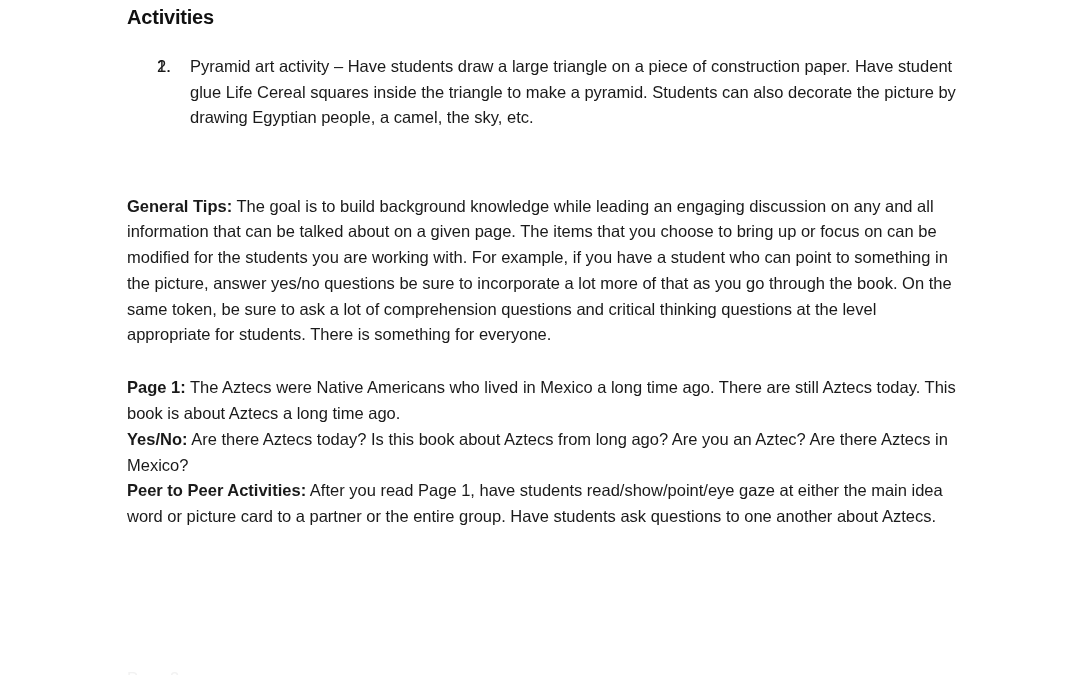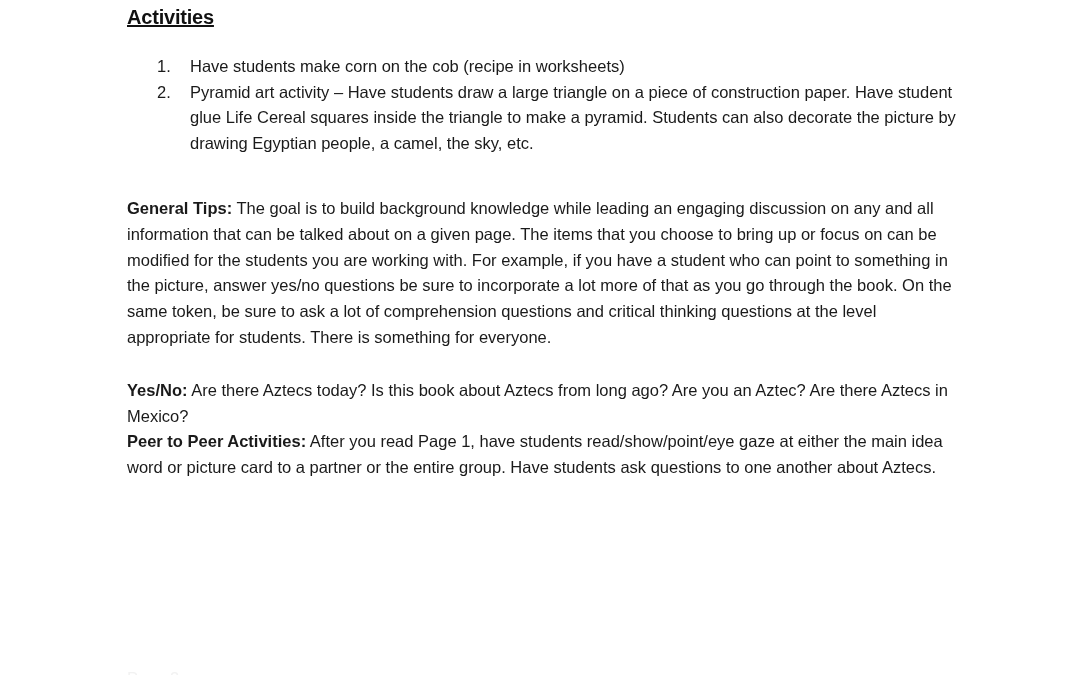--- a/index.html
+++ b/index.html
@@ -26,21 +26,20 @@
 
   
   .doc-heading {
     font-size: 20px;
     font-weight: bold;
     letter-spacing: -0.2px;
     line-height: 1.0;
     margin: 0;
     padding-top: 7px;
     color: #111111;
-    text-decoration: underline;
   }
 
   
   .activities-list {
     margin: 0;
     padding: 0;
     list-style: none;
   }
   .activity-item {
     position: relative;
@@ -60,21 +59,21 @@
 
   
   .block {
     font-size: 16.5px;
     line-height: 25.8px;
     color: #1a1a1a;
     text-align: left;
   }
   .lbl { font-weight: bold; }
 
-  #general-tips-block { margin-top: 40px; }
+  #general-tips-block { margin-top: 63px; }
   #page1-block { margin-top: 27px; }
 
   
   .qa-line { display: block; }
 
   
   .bottom-clip {
     position: absolute;
     left: 127px;
     right: 120px;
@@ -91,33 +90,33 @@
 <body>
 
 <div class="page">
 
   <h1 class="doc-heading">Activities</h1>
 
   <div id="activities-wrap">
     <ol class="activities-list">
       <li class="activity-item">
         <span class="num">1.</span>
-        <span>Have students make corn on the cob (recipe in worksheets)</span>
       </li>
       <li class="activity-item">
         <span class="num">2.</span>
         <span>Pyramid art activity – Have students draw a large triangle on a piece of construction paper.  Have student glue Life Cereal squares inside the triangle to make a pyramid.  Students can also decorate the picture by drawing Egyptian people, a camel, the sky, etc.</span>
       </li>
     </ol>
   </div>
 
   <p id="general-tips-block" class="block"><span class="lbl">General Tips:</span><span> The goal is to build background knowledge while leading an engaging discussion on any and all information that can be talked about on a given page. The items that you choose to bring up or focus on can be modified for the students you are working with. For example, if you have a student who can point to something in the picture, answer yes/no questions be sure to incorporate a lot more of that as you go through the book. On the same token, be sure to ask a lot of comprehension questions and critical thinking questions at the level appropriate for students. There is something for everyone.</span></p>
 
   <div id="page1-block" class="block">
 
+    <span class="qa-line"><span class="lbl">Page 1:</span><span>  The Aztecs were Native Americans who lived in Mexico a long time ago. There are still Aztecs today. This book is about Aztecs a long time ago.</span></span>
 
 
 
     <span class="qa-line"><span class="lbl">Yes/No:</span><span>  Are there Aztecs today? Is this book about Aztecs from long ago? Are you an Aztec? Are there Aztecs in Mexico?</span></span>
 
 
     <span class="qa-line"><span class="lbl">Peer to Peer Activities:</span><span>  After you read Page 1, have students read/show/point/eye gaze at either the main idea word or picture card to a partner or the entire group. Have students ask questions to one another about Aztecs.</span></span>
 
   </div>
 

